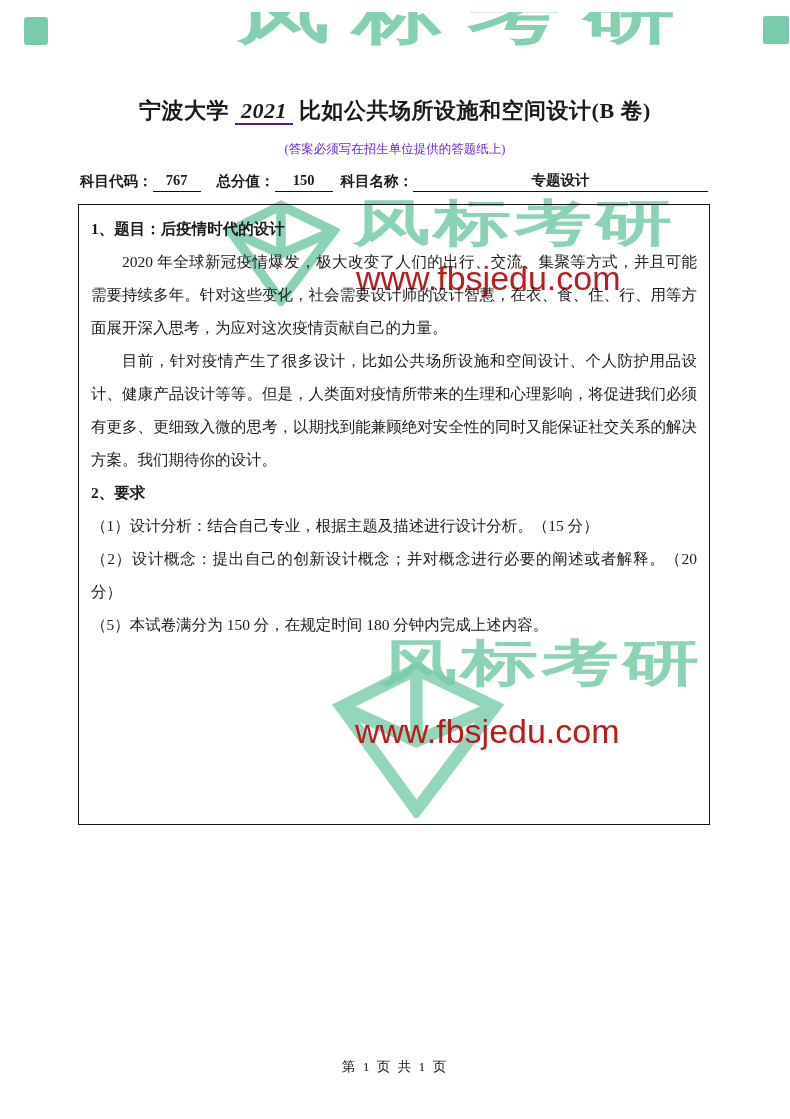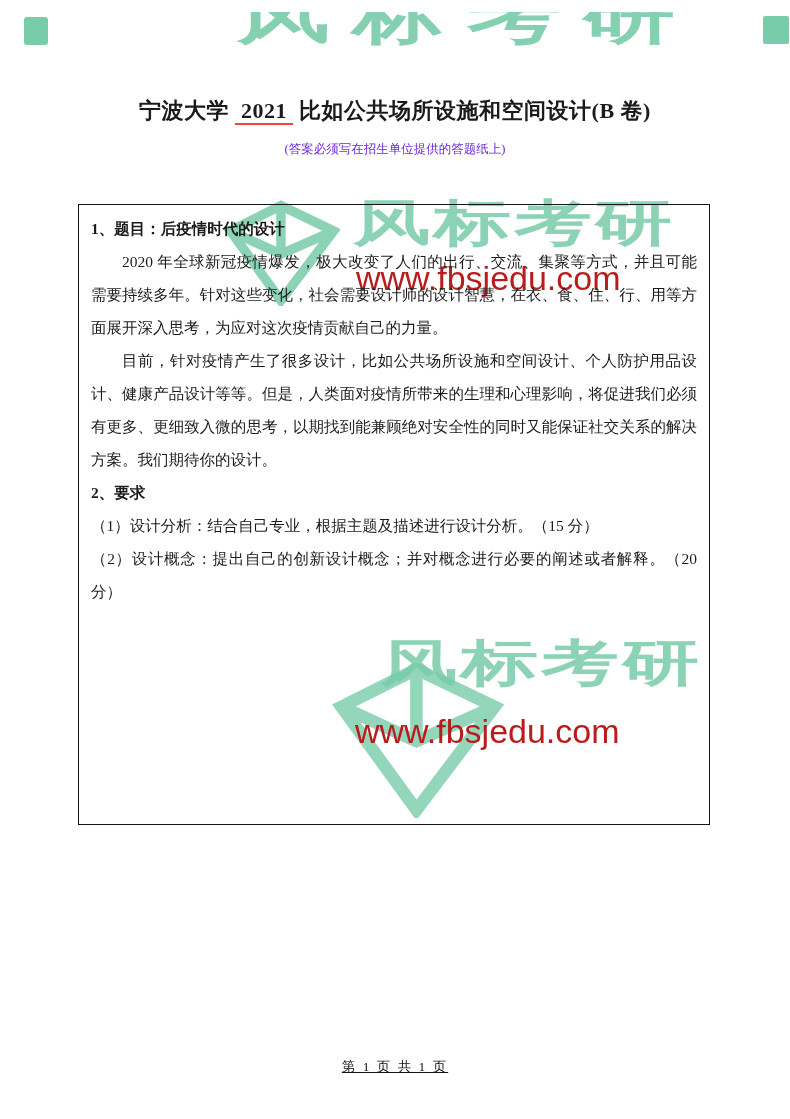--- a/index.html
+++ b/index.html
@@ -26,21 +26,21 @@
     position:absolute;left:237px;top:-24px;
     font-family:"DejaVu Sans","Liberation Sans",sans-serif;font-weight:bold;
     font-size:58px;line-height:1;letter-spacing:14px;color:#79ccaa;
     transform:scaleX(1.6);transform-origin:left top;white-space:nowrap;opacity:.9;
   }
   
   .title{
     position:absolute;top:84px;left:0;width:100%;text-align:center;
     font-size:22px;font-weight:bold;letter-spacing:.5px;
   }
-  .title .u{border-bottom:2px solid #ef4444;padding:0 6px;}
+  .title .u{border-bottom:2px solid #4c1d95;padding:0 6px;font-style:italic;}
   .note{
     position:absolute;top:129px;left:0;width:100%;text-align:center;
     font-size:12.5px;color:#6d28d9;
   }
   .meta{
     position:absolute;left:80px;top:158px;width:628px;
     display:flex;align-items:flex-end;font-weight:bold;font-size:14.5px;line-height:21px;
   }
   .mv{border-bottom:1.5px solid #111;text-align:center;}
   .mv-code{width:48px;margin-right:16px;}
@@ -51,21 +51,21 @@
     position:absolute;left:78px;top:192px;width:632px;height:621px;
     border:1.6px solid #151515;box-sizing:border-box;
     padding:7px 12px 0 12px;background:transparent;
   }
   .box p{margin:0;font-size:15.5px;line-height:33px;text-align:justify;}
   .box .h{font-weight:bold;text-align:left;}
   .box .indent{text-indent:2em;}
   
   .footer{
     position:absolute;top:1046px;left:0;width:100%;text-align:center;
-    font-size:13.5px;letter-spacing:2px;color:#161616;text-decoration:underline;
+    font-size:13.5px;letter-spacing:2px;color:#161616;
   }
 </style>
 </head>
 <body>
 
 <div class="page">
 
   <div class="top-strip">
     <div class="top-sq"></div>
     <div class="top-text">风标考研</div>
@@ -89,25 +89,34 @@
       <path d="M54 6 L54 52"></path>
     </g>
   </svg>
   <div class="wm-brand" style="left:380px;top:626px;">风标考研</div>
   <div class="wm-url" style="left:355px;top:702px;">www.fbsjedu.com</div>
 
   <div class="title"><span>宁波大学 </span><span class="u">2021</span><span> 比如公共场所设施和空间设计(B 卷)</span></div>
 
   <div class="note">(答案必须写在招生单位提供的答题纸上)</div>
 
+  <div class="meta">
+    <span>科目代码：</span>
+    <span class="mv mv-code">767</span>
+    <span>总分值：</span>
+    <span class="mv mv-total">150</span>
+    <span>科目名称：</span>
+    <span class="mv mv-name">专题设计</span>
+  </div>
 
   <div class="box">
     <p class="h">1、题目：后疫情时代的设计</p>
     <p class="indent">2020 年全球新冠疫情爆发，极大改变了人们的出行、交流、集聚等方式，并且可能需要持续多年。针对这些变化，社会需要设计师的设计智慧，在衣、食、住、行、用等方面展开深入思考，为应对这次疫情贡献自己的力量。</p>
     <p class="indent">目前，针对疫情产生了很多设计，比如公共场所设施和空间设计、个人防护用品设计、健康产品设计等等。但是，人类面对疫情所带来的生理和心理影响，将促进我们必须有更多、更细致入微的思考，以期找到能兼顾绝对安全性的同时又能保证社交关系的解决方案。我们期待你的设计。</p>
     <p class="h">2、要求</p>
     <p>（1）设计分析：结合自己专业，根据主题及描述进行设计分析。（15 分）</p>
     <p>（2）设计概念：提出自己的创新设计概念；并对概念进行必要的阐述或者解释。（20 分）</p>
+    <p>（5）本试卷满分为 150 分，在规定时间 180 分钟内完成上述内容。</p>
   </div>
 
   <div class="footer">第 1 页 共 1 页</div>
 
 </div>
 
 </body></html>

